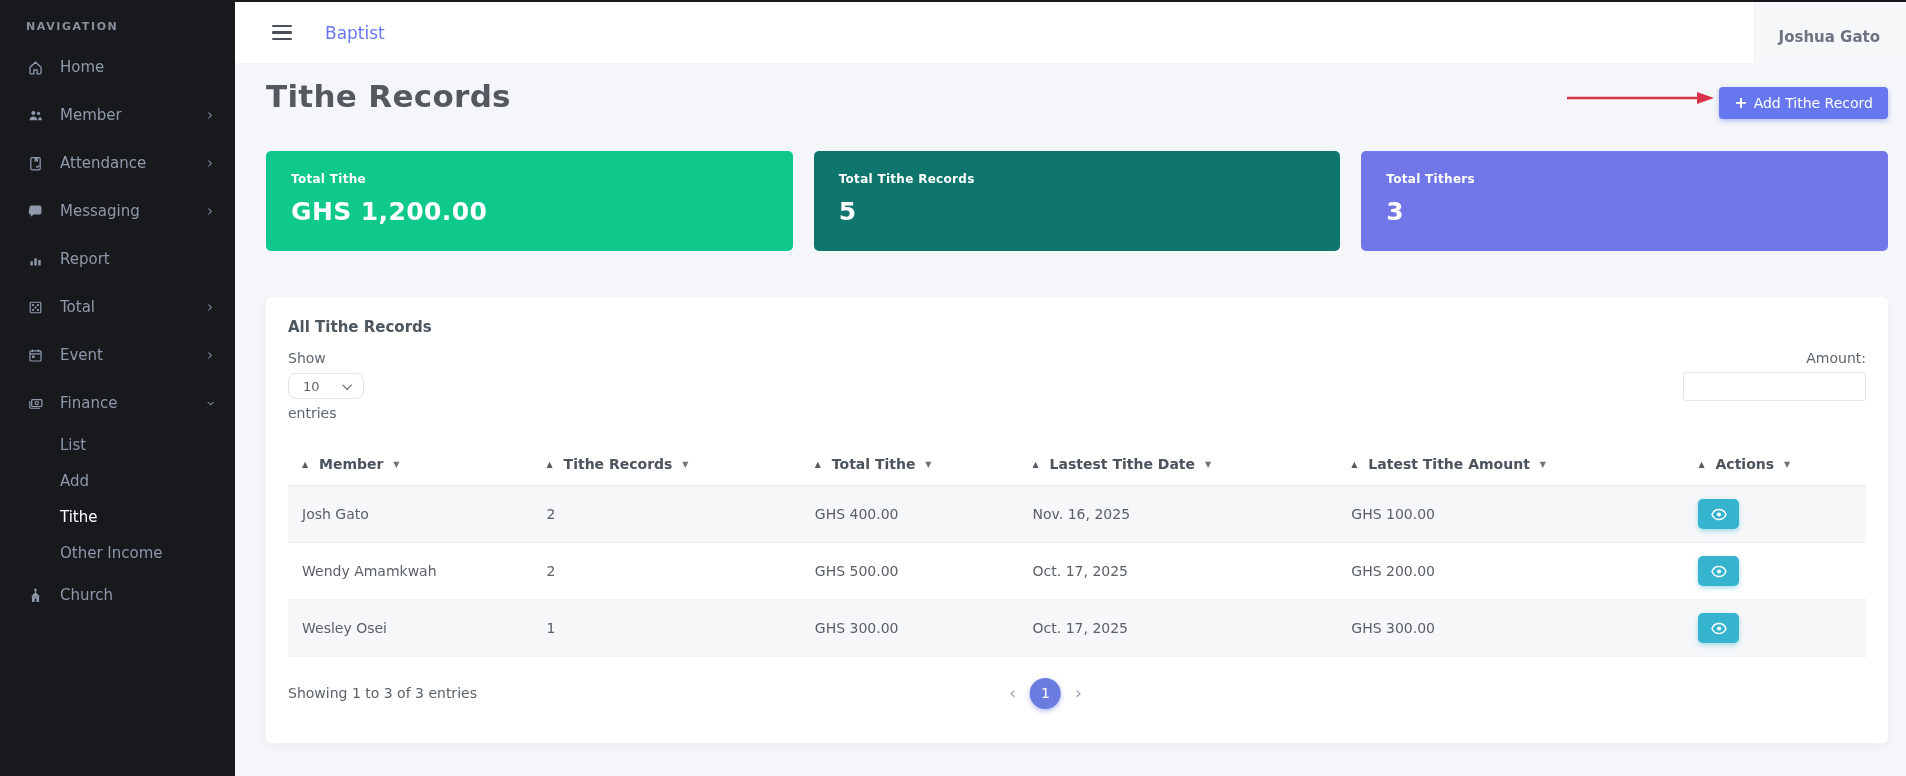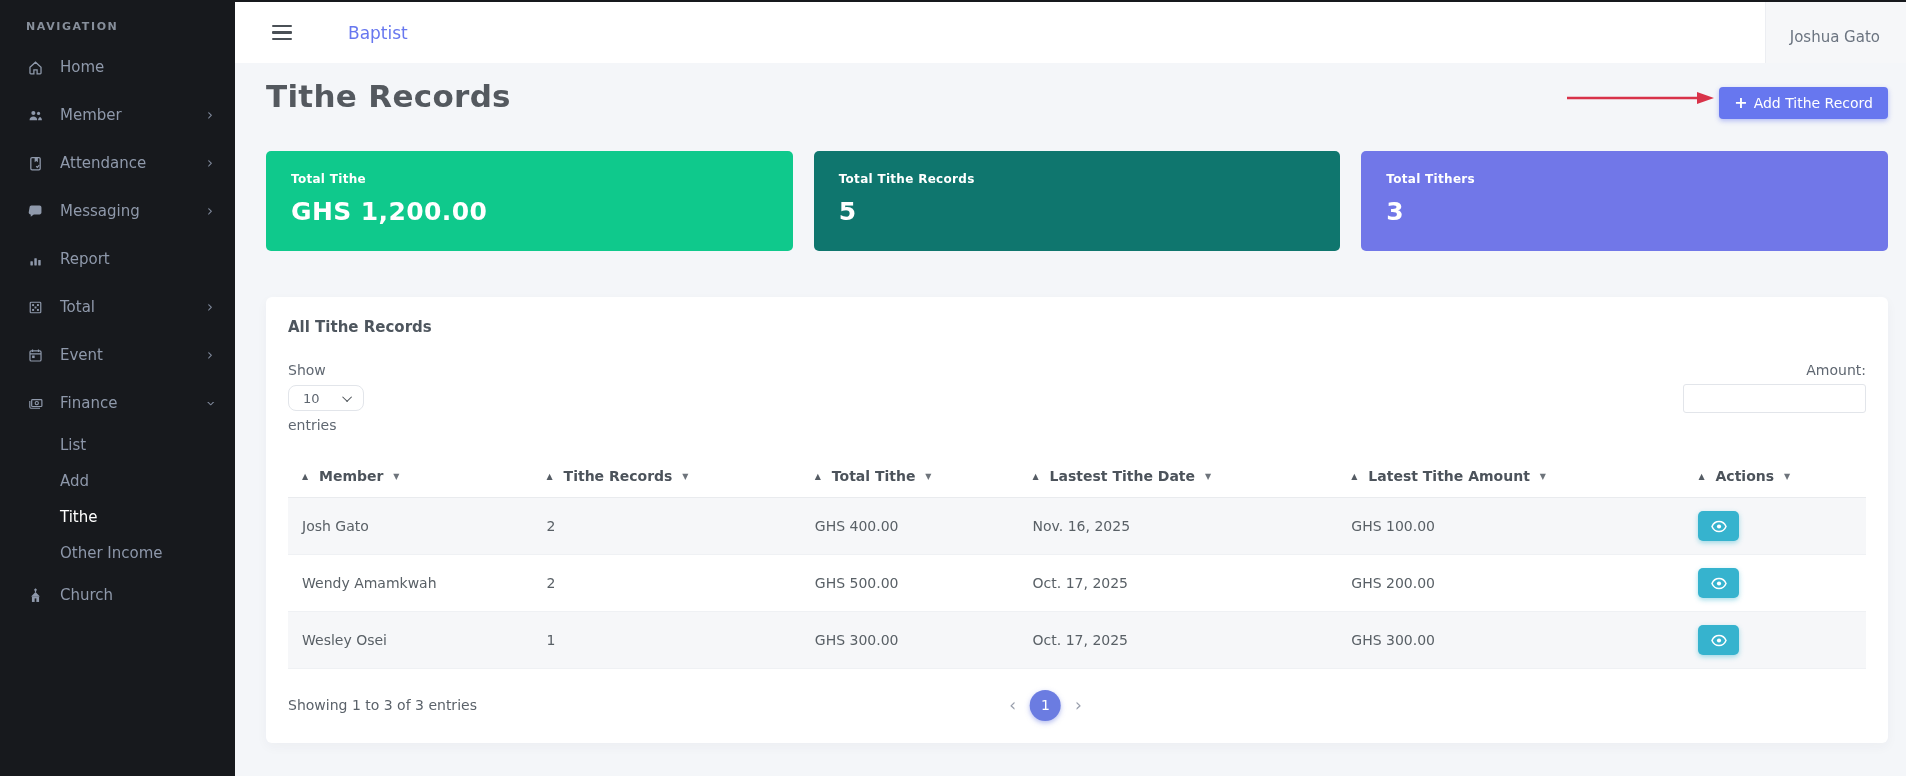--- a/index.html
+++ b/index.html
@@ -30,29 +30,29 @@
   .nav-sub-item {
     height:36px; display:flex; align-items:center;
     padding-left:60px; font-size:15px; color:#8d97aa; cursor:pointer;
   }
   .nav-sub-item.active { color:#ffffff; }
 
   
   .main { flex:1; display:flex; flex-direction:column; height:776px; }
   .topbar {
     height:63px; min-height:63px; background:#ffffff; display:flex; align-items:center;
-    padding-left:37px; border-top:2px solid #17191d;gap:23px;
+    padding-left:37px; border-top:2px solid #17191d;
   }
   .hamburger { width:20px; display:flex; flex-direction:column; gap:4px; cursor:pointer; }
   .hamburger i { display:block; height:2.5px; background:#4a5056; border-radius:1px; }
   .brand { margin-left:33px; color:#6777ef; font-size:17px; cursor:pointer; }
   .user-box {
     margin-left:auto; height:100%; display:flex; align-items:center;
     padding:8px 26px 0 24px; background:#f6f7f9; border-left:1px solid #eceef2;
-    color:#6b7480; font-size:15px; font-weight:400; cursor:pointer;
+    color:#6b7480; font-size:15px; font-weight:700; cursor:pointer;
   }
 
   .content { flex:1; padding:13px 18px 0 31px; overflow:hidden; }
 
   
   .page-head { display:flex; align-items:flex-start; position:relative; }
   .page-title { font-size:31px; font-weight:bold; color:#54595f; letter-spacing:.3px; margin-top:2px; }
   .arrow-annotation { margin-left:auto; margin-top:14px; margin-right:4px; }
   .add-btn {
     margin-top:11px; background:#6777ef; color:#fff; border:none; border-radius:4px;
@@ -69,21 +69,21 @@
   .stat-green  { background:#0fc98c; }
   .stat-teal   { background:#0f766e; }
   .stat-purple { background:#7177e8; }
 
   
   .records-card {
     margin-top:46px; background:#fff; border-radius:6px; height:446px;
     box-shadow:0 4px 12px rgba(40,50,70,.04); padding:21px 22px 18px 22px; position:relative;
   }
   .card-title { font-size:15px; font-weight:bold; color:#4e565e; }
-  .controls-row { margin-top:26px; display:flex; justify-content:space-between; align-items:flex-start;gap:48px; }
+  .controls-row { margin-top:14px; display:flex; justify-content:space-between; align-items:flex-start;gap:48px; }
   .show-block { font-size:14px; color:#5f6771; }
   .length-select {
     margin:7px 0 6px 0; width:76px; height:26px; border:1px solid #e2e5ea; border-radius:8px;
     display:flex; align-items:center; justify-content:space-between; padding:0 11px 0 14px;
     font-size:13px; color:#5f6771; cursor:pointer; background:#fff;
   }
   .select-caret { width:7px; height:7px; border-left:1.6px solid #4a5056; border-bottom:1.6px solid #4a5056; transform:rotate(-45deg) translateY(-2px); }
   .search-block { text-align:right; font-size:14px; color:#5f6771; }
   .search-input {
     display:block; margin-top:6px; width:183px; height:29px; border:1px solid #e2e5ea;

